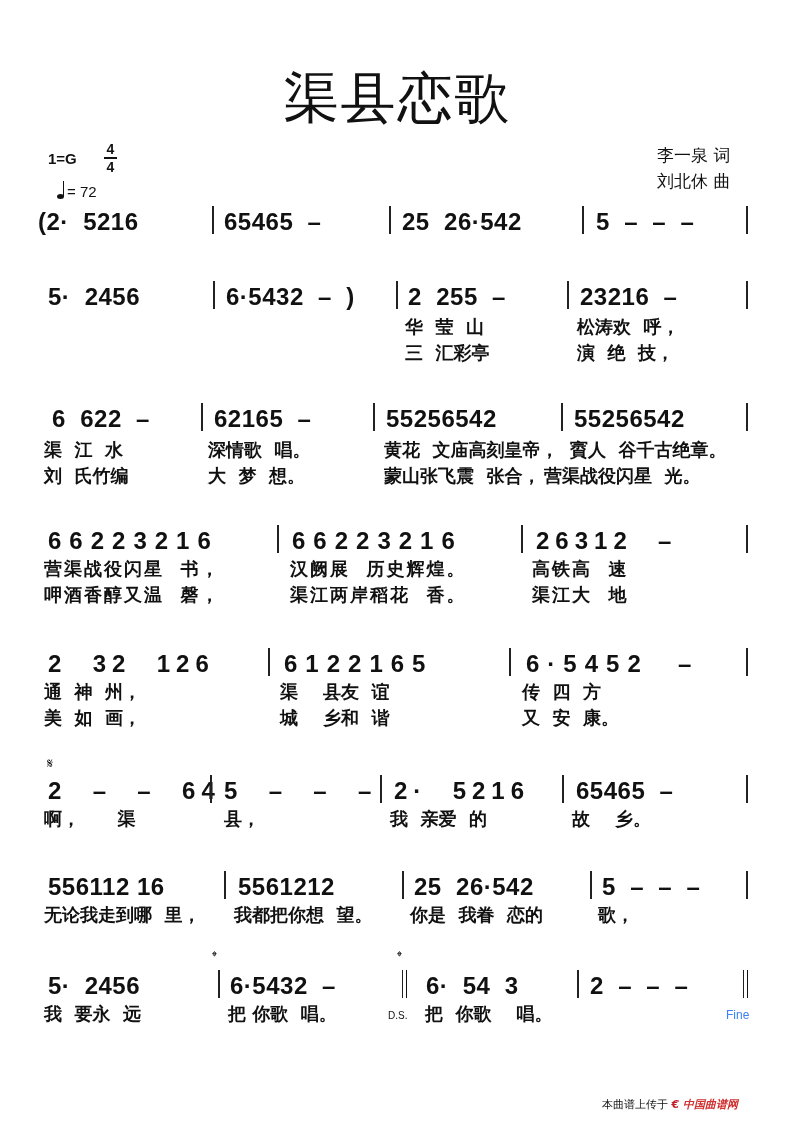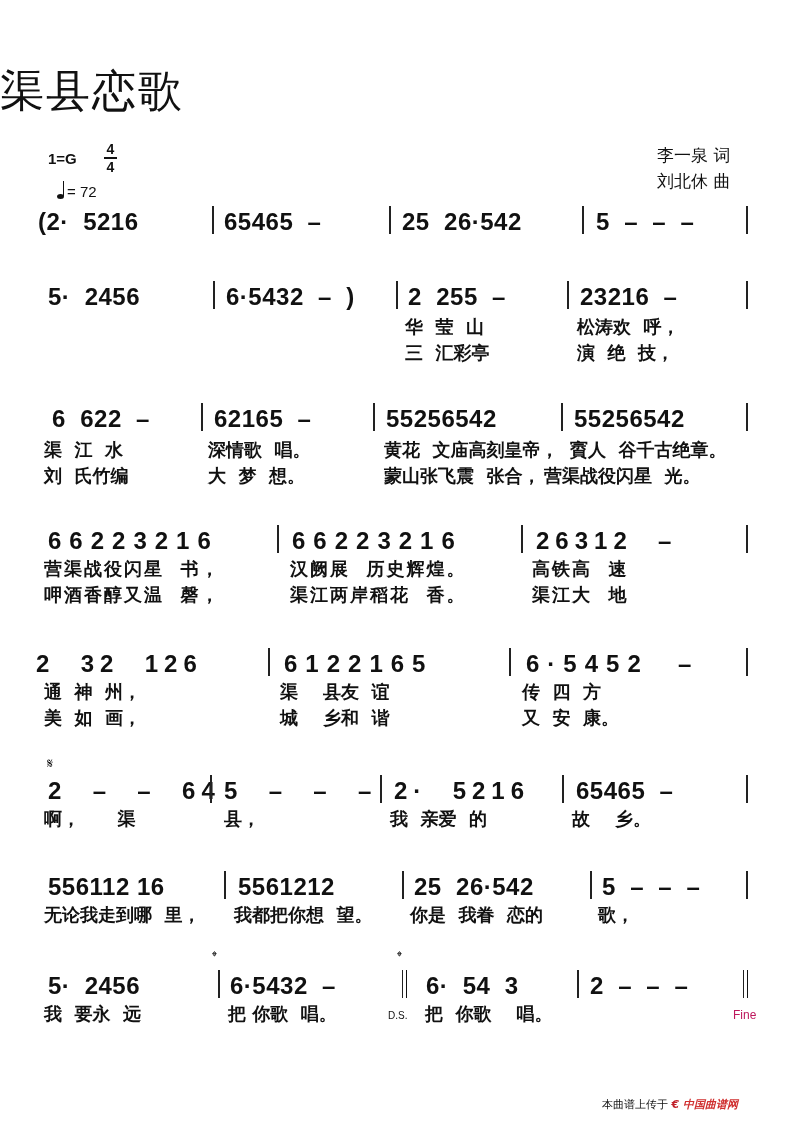--- a/index.html
+++ b/index.html
@@ -1,38 +1,38 @@
 <!DOCTYPE html>
 <html><head>
 <meta charset="utf-8">
 <style>
   html, body { margin: 0; padding: 0; background: #ffffff; }
   body { width: 795px; height: 1122px; position: relative; overflow: hidden;
          font-family: "DejaVu Sans", sans-serif; color: #111; }
-  .title { position: absolute; top: 62px; left: 0; width: 795px; text-align: left;
-           font-size: 44px; font-weight: normal; letter-spacing: 2px; }
+  .title { position: absolute; top: 62px; left: 0; width: 795px; text-align: center;
+           font-size: 55px; font-weight: normal; letter-spacing: 2px; }
   .key { position: absolute; left: 48px; top: 150px; font-size: 15px; font-weight: bold;
          font-family: "Liberation Sans", sans-serif; }
   .timesig { position: absolute; left: 104px; top: 142px; font-weight: bold; font-size: 14px;
              line-height: 14px; text-align: center; font-family: "Liberation Sans", sans-serif; }
   .timesig .bar { width: 13px; border-top: 2px solid #111; margin: 1px 0; }
   .tempo { position: absolute; left: 57px; top: 183px; font-size: 15px; font-family: "Liberation Sans", sans-serif; }
   .tempo .note { display: inline-block; width: 7px; height: 5px; background: #111; border-radius: 50%;
                  position: relative; top: 2px; margin-right: 3px; }
   .tempo .note::after { content: ""; position: absolute; right: 0; bottom: 3px; width: 1px; height: 15px; background: #111; }
   .credits { position: absolute; left: 657px; top: 142px; font-size: 17px; line-height: 26px; }
   .row { position: absolute; left: 0; width: 795px; }
   .notes { position: absolute; font-family: "Liberation Sans", sans-serif; font-weight: bold;
            font-size: 24px; white-space: pre; letter-spacing: 0.5px; }
   .barline { position: absolute; width: 1.5px; height: 28px; background: #222; }
   .barline.dbl { width: 1px; box-shadow: 4px 0 0 0 #111; }
   .lyric { position: absolute; font-size: 18px; font-weight: bold; white-space: pre; }
   .sign { position: absolute; font-size: 14px; }
   .ds { position: absolute; font-size: 10px; font-family: "Liberation Sans", sans-serif; }
-  .fine { position: absolute; font-size: 12px; color: #be185d; font-family: "Liberation Sans", sans-serif; margin-left: 7px; }
+  .fine { position: absolute; font-size: 12px; color: #3b82f6; font-family: "Liberation Sans", sans-serif; }
   .footer { position: absolute; left: 602px; top: 1097px; font-size: 11px; }
   .footer .logo { color: #d03030; font-weight: bold; font-style: italic; font-size: 11px; }
   .footer .logo .c { color: #c0202a; }
 </style>
 </head>
 <body>
 
 <div class="title">渠县恋歌</div>
 
 <div class="key">1=G</div>
@@ -102,21 +102,21 @@
   <div class="barline" style="left:746px;top:-2px"></div>
   <div class="lyric" style="left:44px;top:30px;letter-spacing:2px">营渠战役闪星  书，</div>
   <div class="lyric" style="left:290px;top:30px;letter-spacing:2px">汉阙展  历史辉煌。</div>
   <div class="lyric" style="left:532px;top:30px;letter-spacing:2px">高铁高  速</div>
   <div class="lyric" style="left:44px;top:56px;letter-spacing:2px">呷酒香醇又温  磬，</div>
   <div class="lyric" style="left:290px;top:56px;letter-spacing:2px">渠江两岸稻花  香。</div>
   <div class="lyric" style="left:532px;top:56px;letter-spacing:2px">渠江大  地</div>
 </div>
 
 <div class="row" style="top:650px">
-  <div class="notes" style="left:36px;letter-spacing:6px">2  32  126</div>
+  <div class="notes" style="left:48px;letter-spacing:6px">2  32  126</div>
   <div class="barline" style="left:268px;top:-2px"></div>
   <div class="notes" style="left:284px;letter-spacing:8px">6122165</div>
   <div class="barline" style="left:509px;top:-2px"></div>
   <div class="notes" style="left:526px;letter-spacing:8px">6·5452  –</div>
   <div class="barline" style="left:746px;top:-2px"></div>
   <div class="lyric" style="left:44px;top:30px">通  神  州，</div>
   <div class="lyric" style="left:280px;top:30px">渠    县友  谊</div>
   <div class="lyric" style="left:522px;top:30px">传  四  方</div>
   <div class="lyric" style="left:44px;top:56px">美  如  画，</div>
   <div class="lyric" style="left:280px;top:56px">城    乡和  谐</div>

